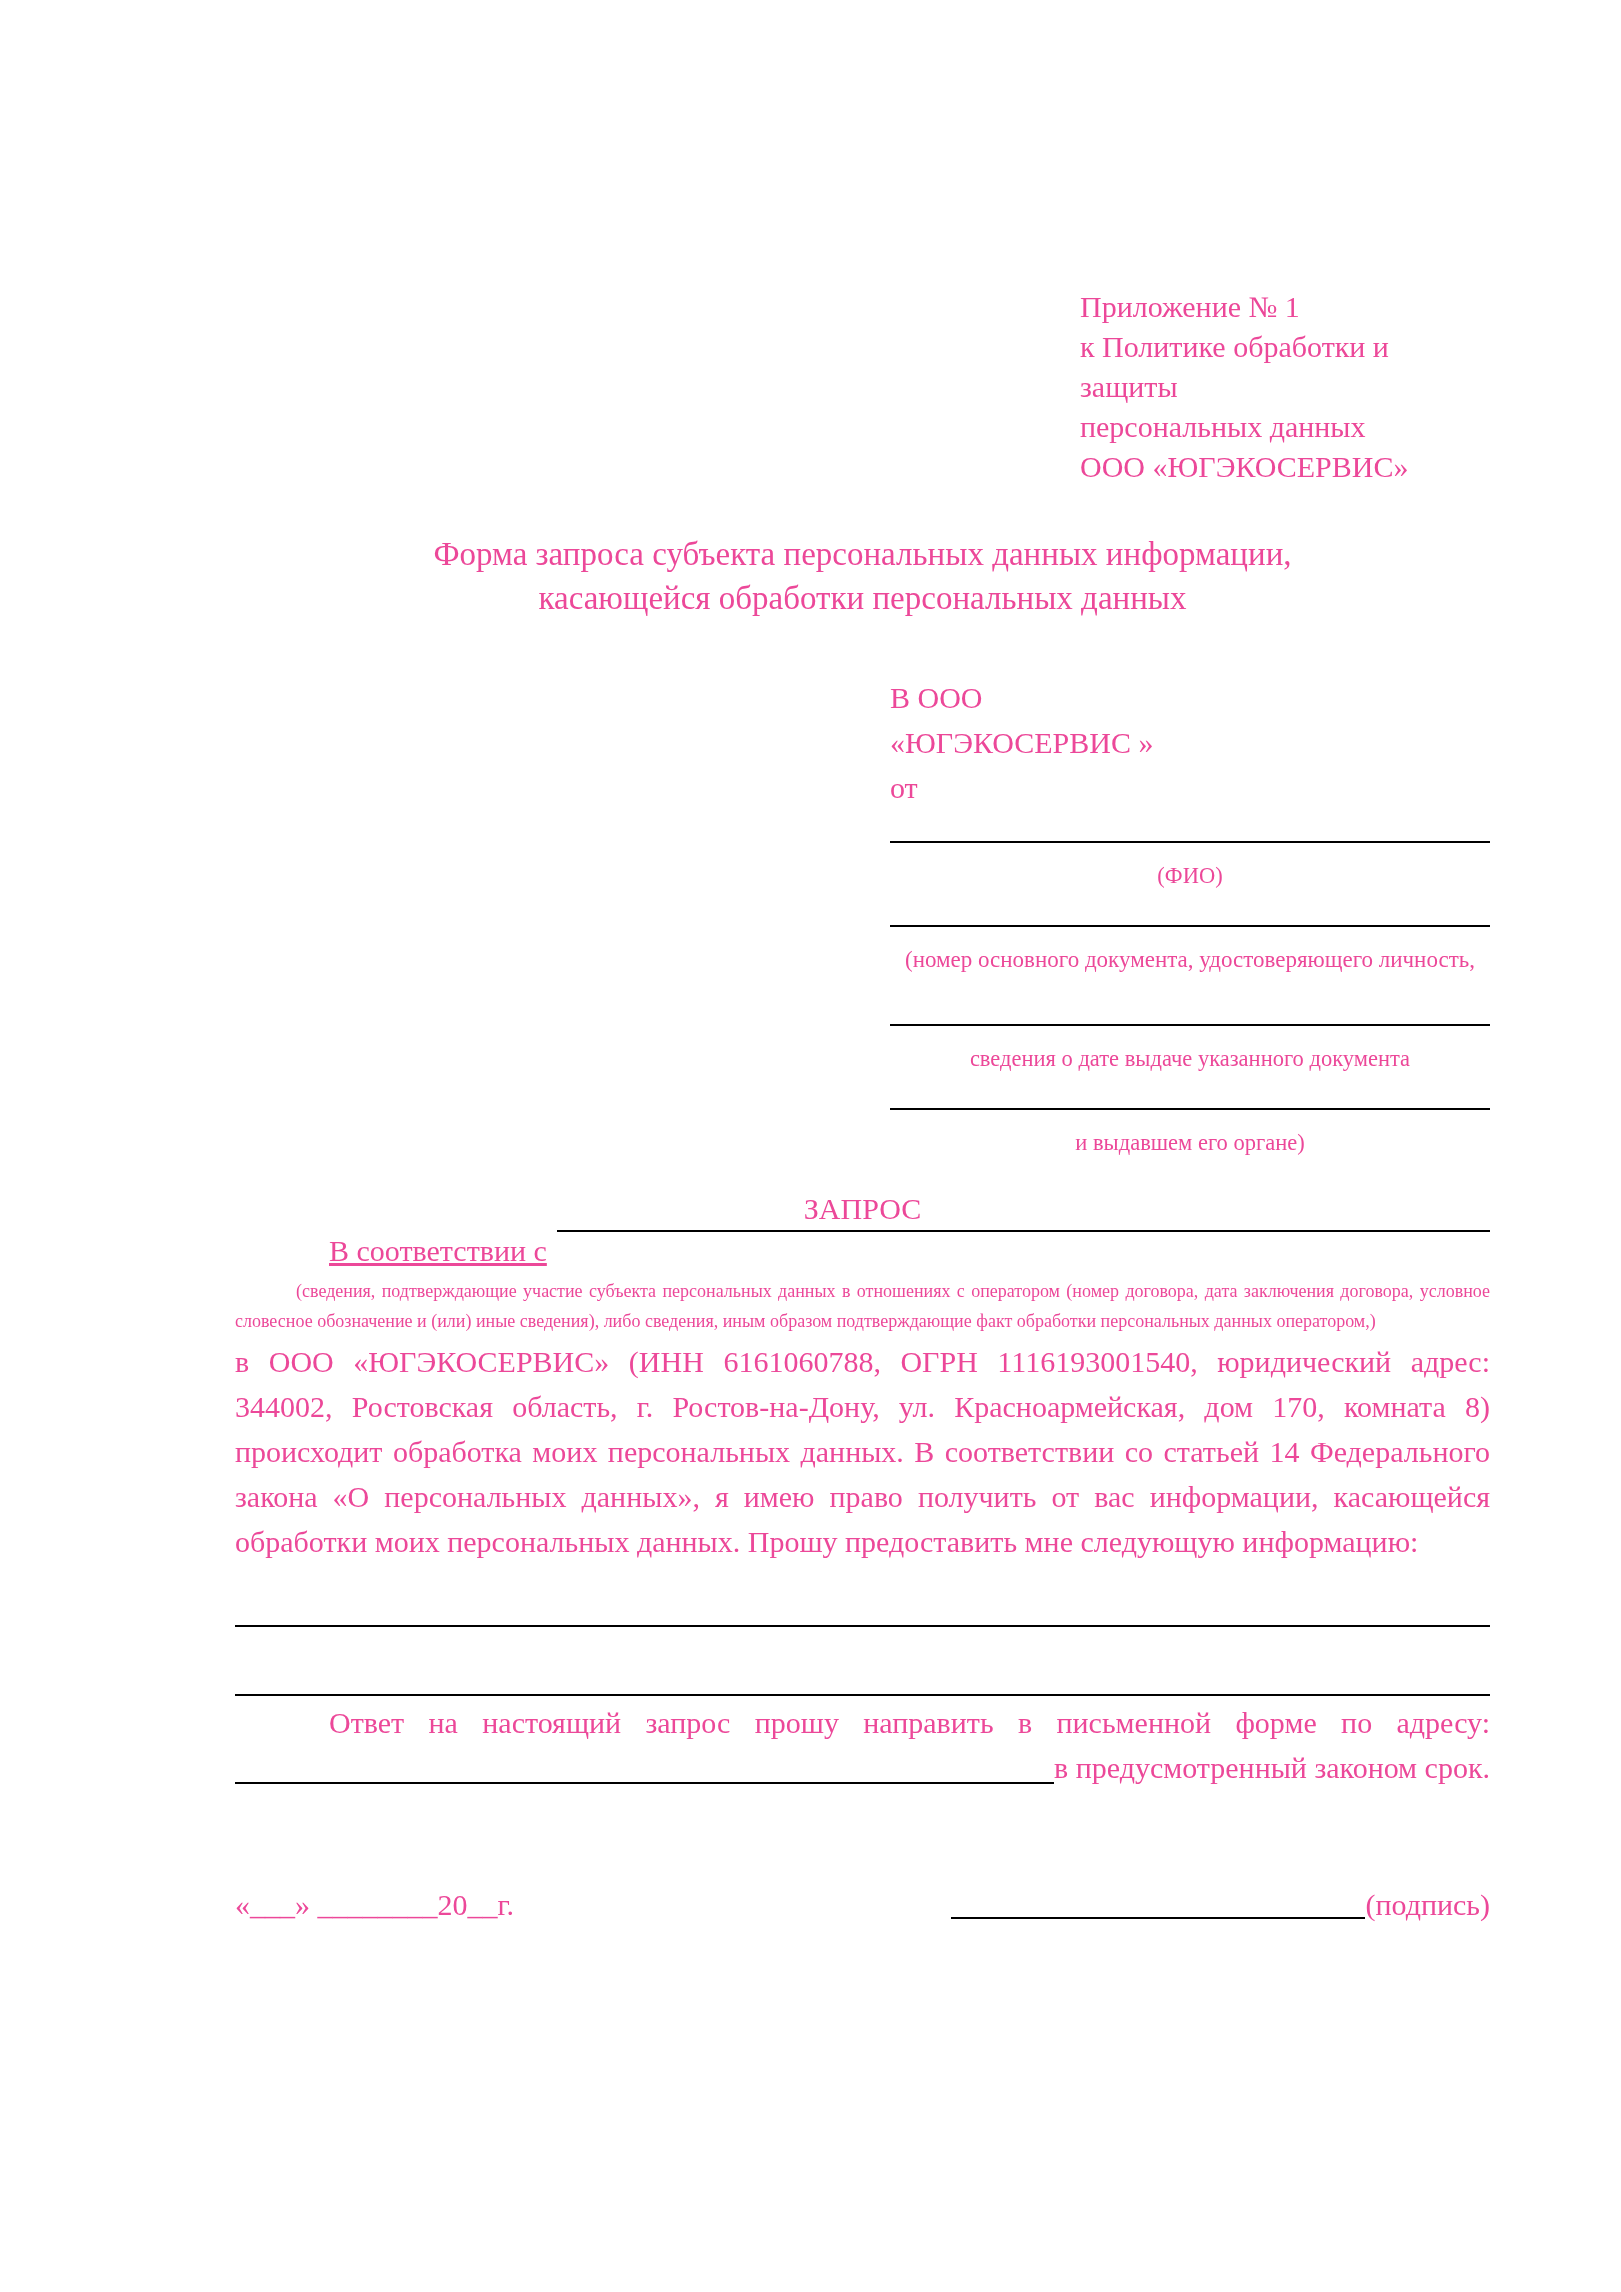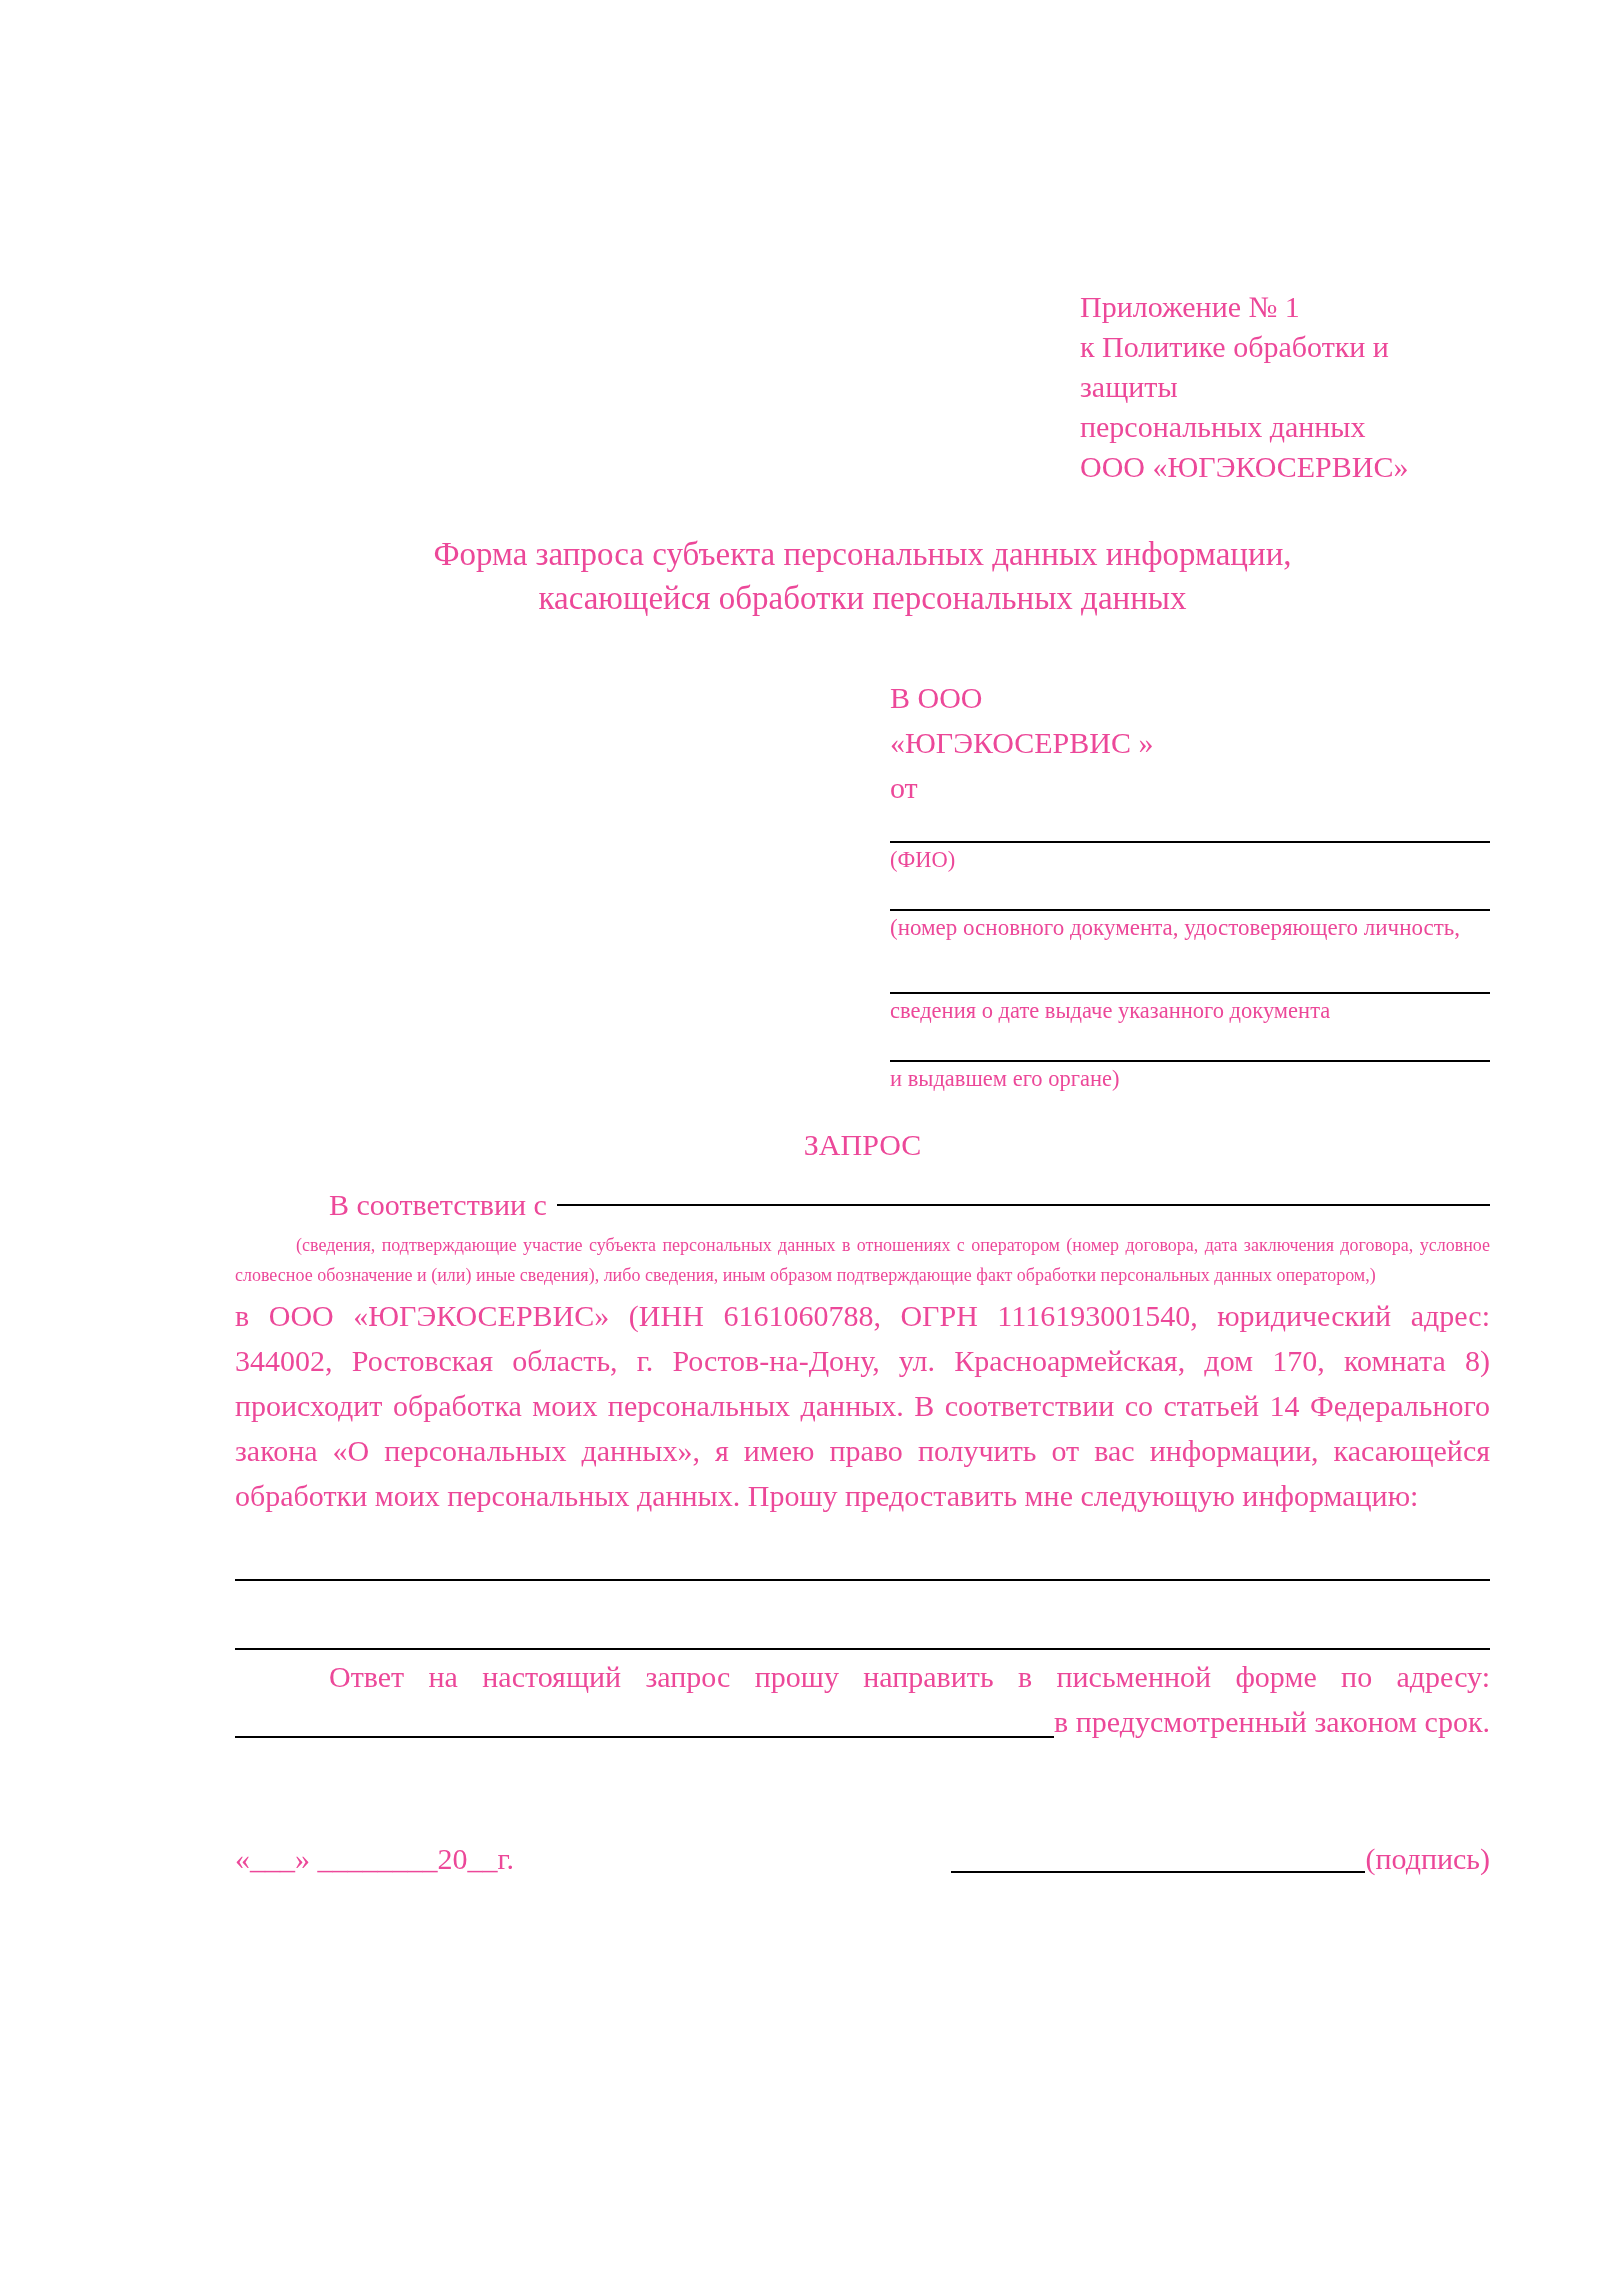--- a/index.html
+++ b/index.html
@@ -51,40 +51,42 @@
     border-bottom: 2px solid #000000;
     height: 0;
   }
   .field-1-line { margin-top: 31px; }
   .field-2-line { margin-top: 35px; }
   .field-3-line { margin-top: 51px; }
   .field-4-line { margin-top: 35px; }
   .field-label {
     font-size: 22.5px;
     line-height: 26.5px;
-    margin-top: 4px;
+    text-align: center;
+    margin-top: 20px;
   }
   .field-label-wide {
     white-space: nowrap;
     font-size: 23px;
   }
 
   
   .zapros-heading {
     margin-top: 33px;
     text-align: center;
     line-height: 39px;
   }
 
   
   .intro-line {
-    margin-top: 20px;
-    display: flex;
-    align-items: center;
+    margin-top: 2px;
+    display: flex;
+    align-items: flex-start;
     line-height: 41px;
+    text-decoration: underline;
   }
   .intro-text {
     padding-left: 94px;
     white-space: nowrap;
   }
   .intro-blank {
     flex: 1;
     border-bottom: 2px solid #000000;
     margin-left: 9.8px;
   }

